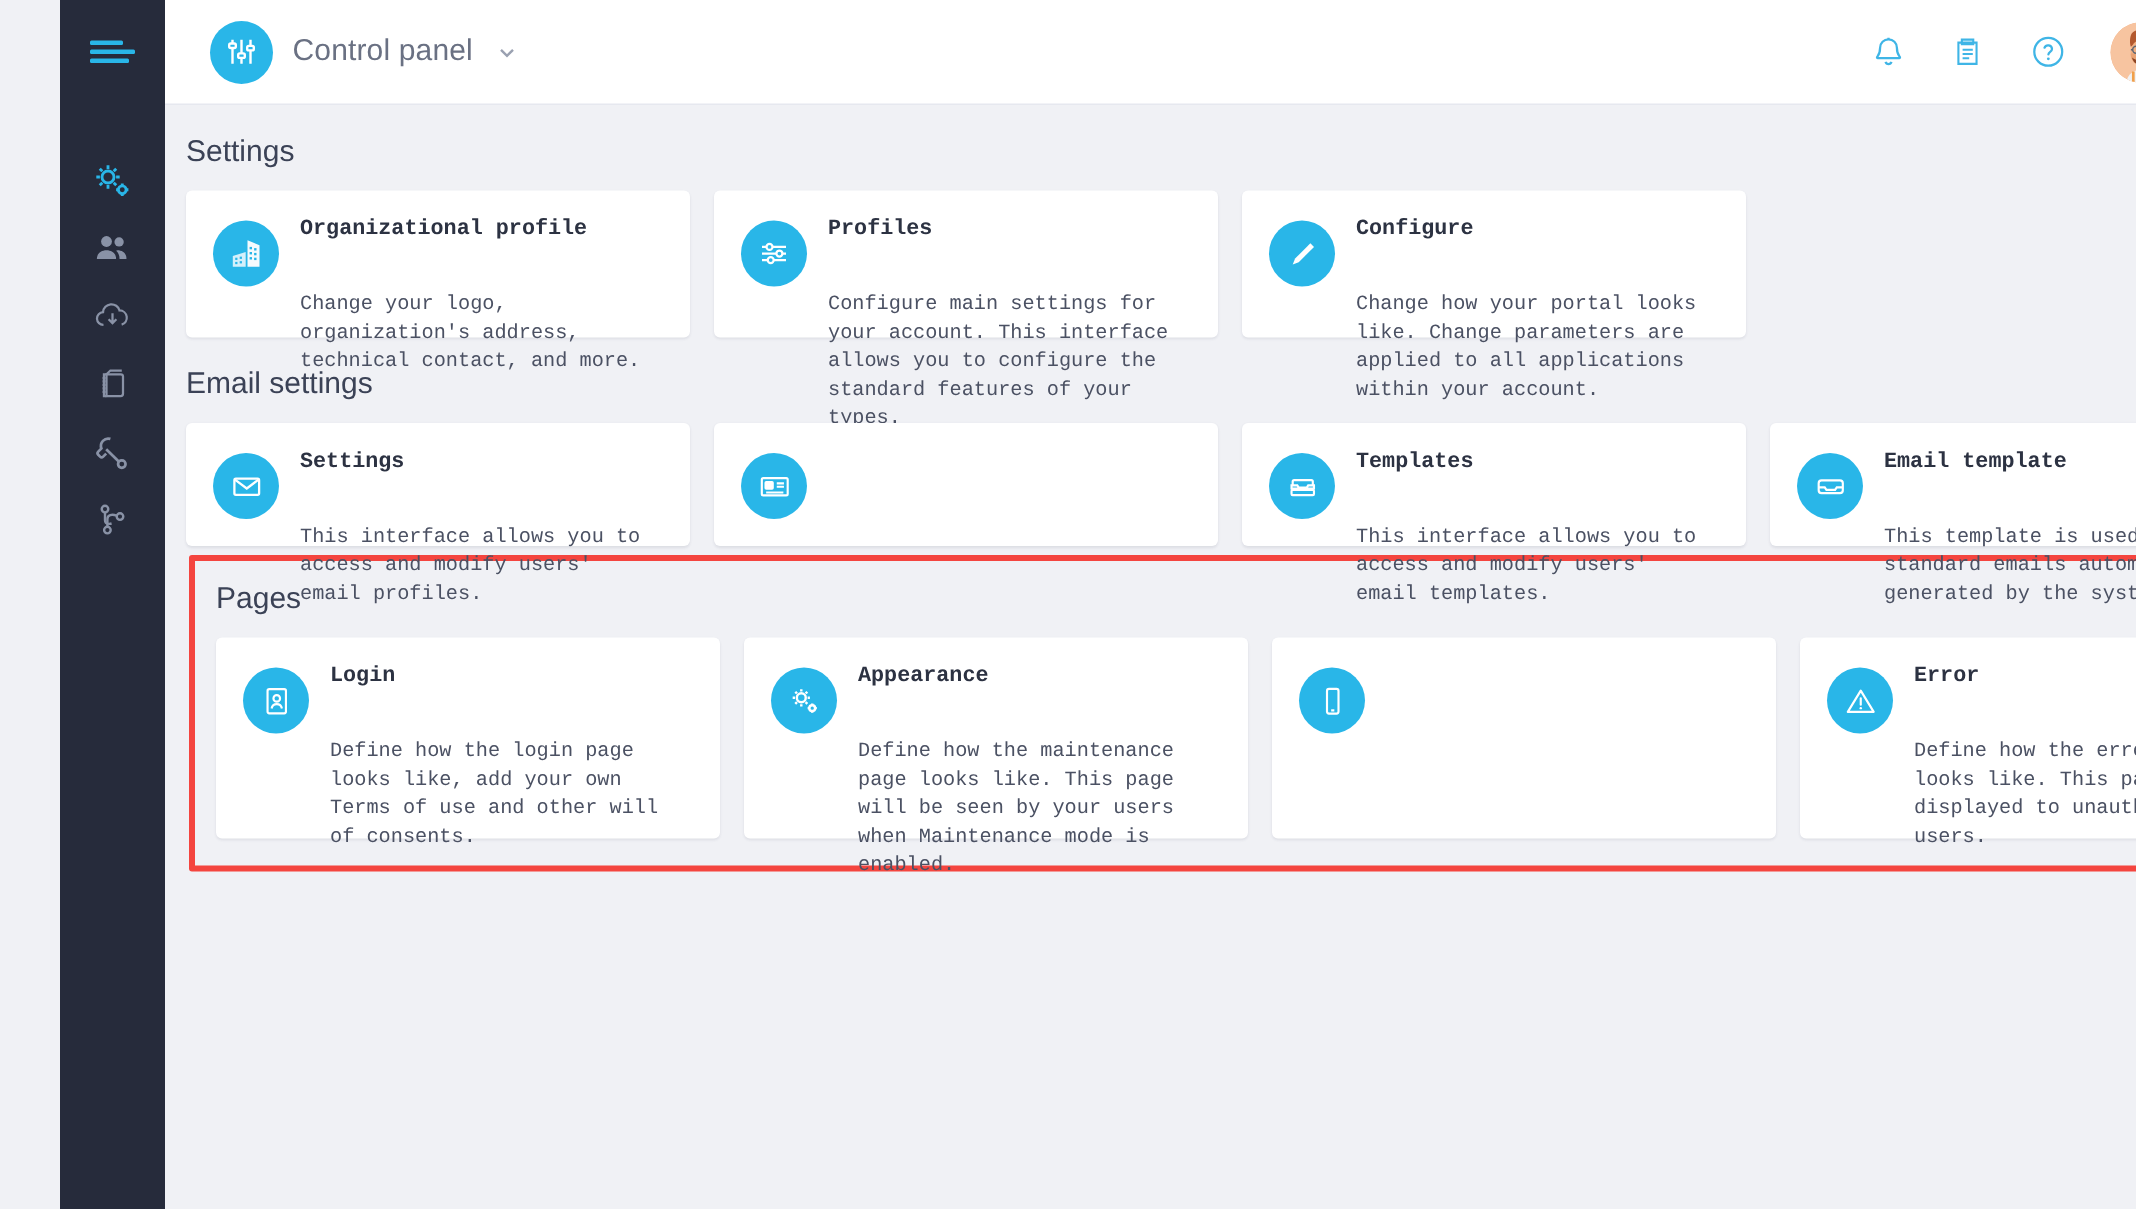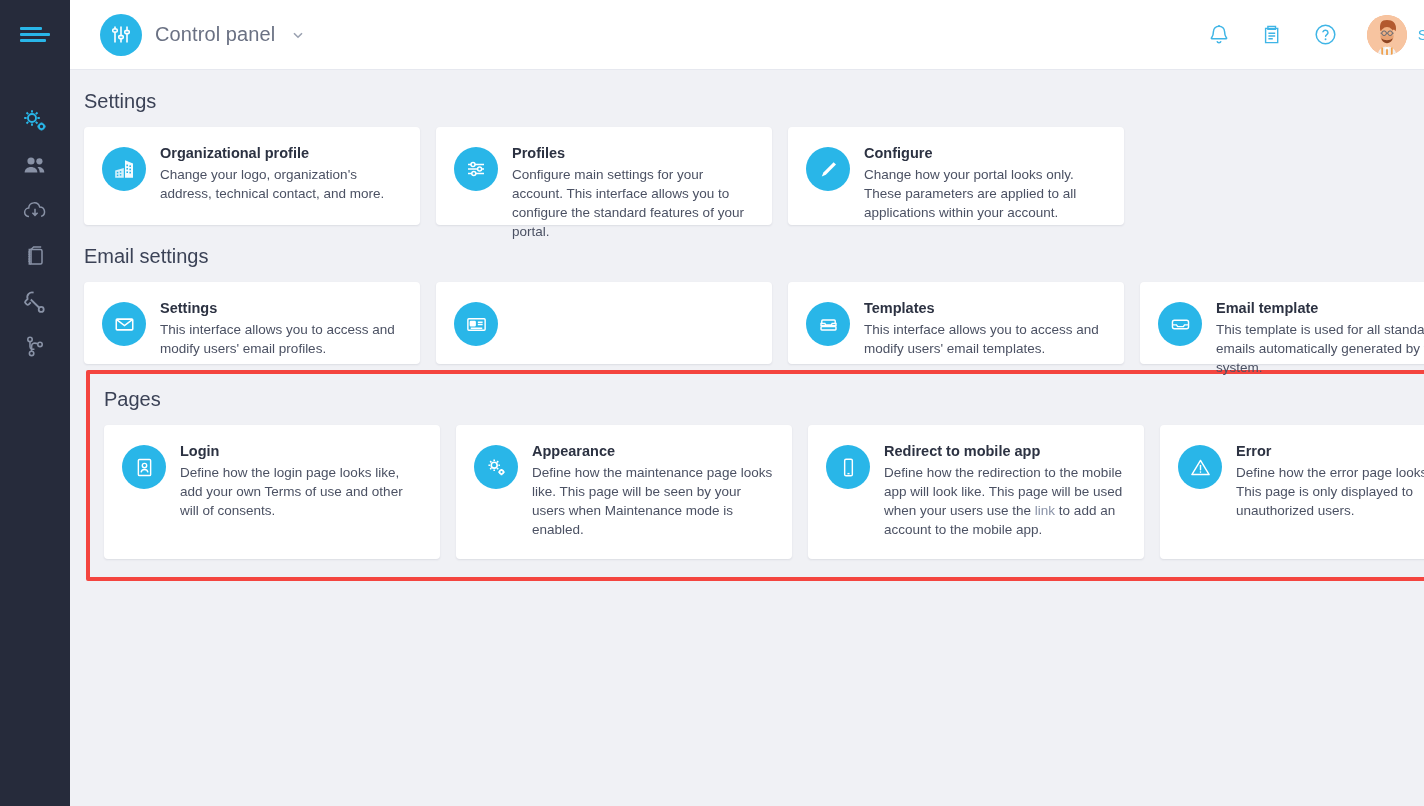--- a/index.html
+++ b/index.html
@@ -2,21 +2,21 @@
 <html><head>
 <meta charset="utf-8">
 <style>
   * { box-sizing: border-box; margin: 0; padding: 0; }
   html, body {
     width: 1424px; height: 806px;
     font-family: "Liberation Sans", sans-serif;
     background: #f0f1f5;
     overflow: hidden;
   }
-  .app { display: flex; width: 1424px; height: 806px; }
+  .app { display: flex; width: 1424px; height: 806px; padding-left: 40px; }
 
   
   .sidebar {
     width: 70px; min-width: 70px; height: 806px;
     background: #262b3b;
     display: flex; flex-direction: column; align-items: center;
   }
   .sidebar-top {
     height: 70px; width: 100%;
     display: flex; align-items: center; justify-content: center;
@@ -76,23 +76,23 @@
     box-shadow: 0 1px 2px rgba(40,50,80,.10);
     padding: 18px 18px 18px 18px;
     display: flex; gap: 14px; cursor: pointer;
     width: 336px; min-width: 336px;
   }
   .card-icon {
     width: 44px; height: 44px; min-width: 44px; border-radius: 50%;
     background: #29b6e8; display: flex; align-items: center; justify-content: center;
     margin-top: 2px;
   }
-  .card-body { display: flex; flex-direction: column; }
+  .card-body { display: flex; flex-direction: column; font-family: Liberation Mono, monospace; }
   .card-title { font-size: 14.5px; font-weight: bold; color: #2c3242; margin-bottom: 4px; }
-  .card-desc { font-size: 13.5px; line-height: 19px; color: #4b5163; }
+  .card-desc { font-size: 13.5px; line-height: 19px; color: #4b5163; margin-top: 29px; }
   .card-desc .lnk { color: #8a93a8; }
 
   
   .row-settings .card { height: 98px; }
   .row-email .card { height: 82px; }
   .row-pages .card { height: 134px; }
 
   
   .pages-wrap {
     margin: 6px 0 0 2px;
@@ -290,33 +290,33 @@
             <span class="card-icon">
               <svg width="24" height="24" viewBox="0 0 24 24" fill="none" stroke="#ffffff" stroke-width="1.5">
                 <path d="M4 7.6h16M4 12h16M4 16.4h16"></path>
                 <circle cx="9" cy="7.6" r="2" fill="#29b6e8"></circle>
                 <circle cx="15.6" cy="12" r="2" fill="#29b6e8"></circle>
                 <circle cx="9.8" cy="16.4" r="2" fill="#29b6e8"></circle>
               </svg>
             </span>
             <div class="card-body">
               <div class="card-title">Profiles</div>
-              <div class="card-desc">Configure main settings for your account. This interface allows you to configure the standard features of your portal.</div>
+              <div class="card-desc">Configure main settings for your account. This interface allows you to configure the standard features of your types.</div>
             </div>
           </div>
 
           <div class="card">
             <span class="card-icon">
               <svg width="24" height="24" viewBox="0 0 24 24" fill="#ffffff">
                 <path d="M17.6 5.2 7.4 15.4l-1.6 4 4-1.6L20 7.6z"></path>
               </svg>
             </span>
             <div class="card-body">
               <div class="card-title">Configure</div>
-              <div class="card-desc">Change how your portal looks only. These parameters are applied to all applications within your account.</div>
+              <div class="card-desc">Change how your portal looks like. Change parameters are applied to all applications within your account.</div>
             </div>
           </div>
 
         </div>
       </section>
 
       <section class="section">
         <h2 class="section-title">Email settings</h2>
         <div class="cards row-email">
 
@@ -407,24 +407,20 @@
               </div>
             </div>
 
             <div class="card">
               <span class="card-icon">
                 <svg width="23" height="23" viewBox="0 0 24 24" fill="none" stroke="#ffffff" stroke-width="1.5">
                   <rect x="8" y="3.4" width="8" height="17.2" rx="1.4"></rect>
                   <path d="M10.9 18.4h2.2"></path>
                 </svg>
               </span>
-              <div class="card-body">
-                <div class="card-title">Redirect to mobile app</div>
-                <div class="card-desc"><span>Define how the redirection to the mobile app will look like. This page will be used when your users use the </span><span class="lnk">link</span><span> to add an account to the mobile app.</span></div>
-              </div>
             </div>
 
             <div class="card">
               <span class="card-icon">
                 <svg width="23" height="23" viewBox="0 0 24 24" fill="none" stroke="#ffffff" stroke-width="1.5">
                   <path d="M12 4.6 21 19.4H3z" stroke-linejoin="round"></path>
                   <path d="M12 10v4.4" stroke-linecap="round"></path>
                   <circle cx="12" cy="16.8" r=".85" fill="#ffffff" stroke="none"></circle>
                 </svg>
               </span>

